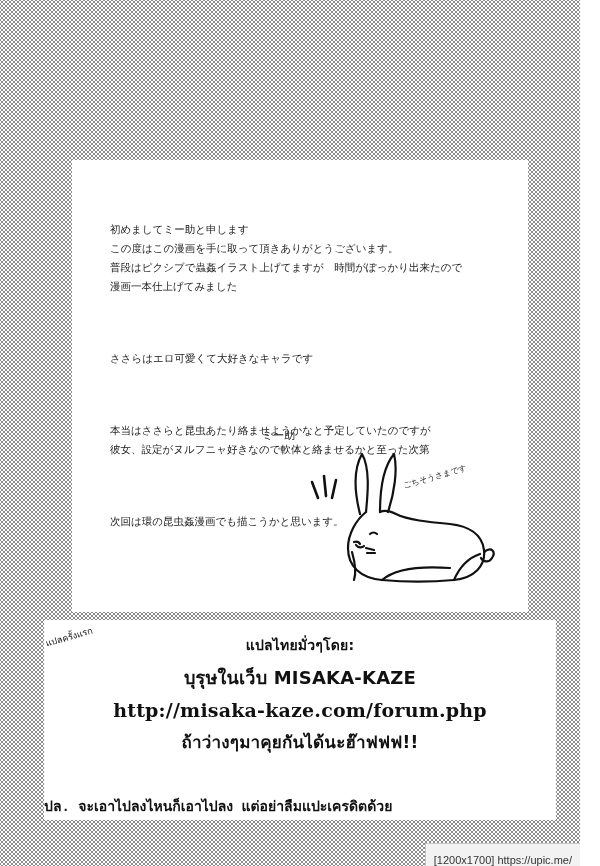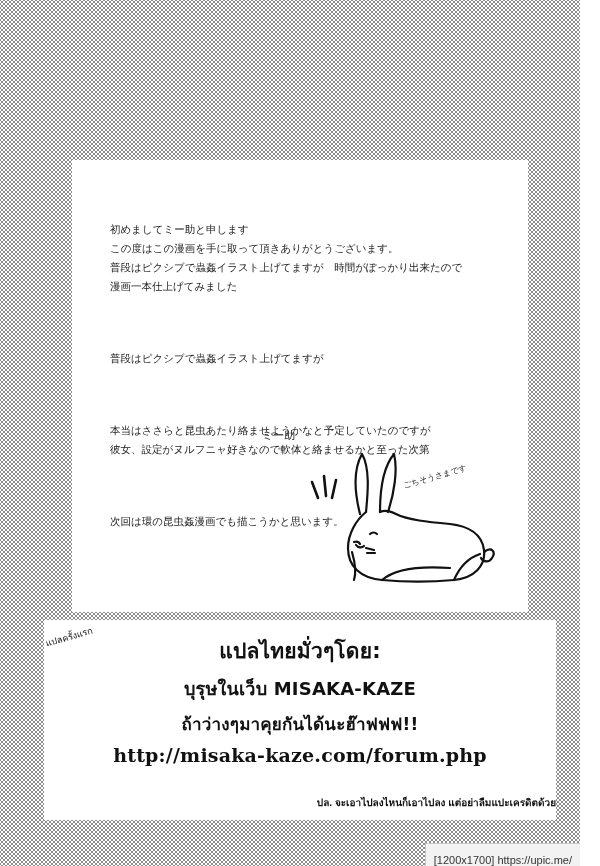--- a/index.html
+++ b/index.html
@@ -100,37 +100,37 @@
     width: 512px;
     text-align: center;
     color: #111111;
     font-family: "DejaVu Sans", sans-serif;
   }
   .credit-line {
     font-weight: bold;
     letter-spacing: 0.2px;
     margin: 0 0 7px 0;
   }
-  #credit-line-1 { font-size: 21px; }
+  #credit-line-1 { font-size: 14px; }
   #credit-line-2 { font-size: 18px; text-align: center; }
   #credit-line-3 {
     font-size: 19px;
     font-family: "DejaVu Serif", serif;
   }
   #credit-line-4 { font-size: 17px; }
   #credit-note {
     position: absolute;
     left: 0;
     top: 175px;
     width: 512px;
-    text-align: right;
-    font-size: 10px;
+    text-align: left;
+    font-size: 14px;
     font-weight: bold;
     color: #111111;
-    font-family: Liberation Sans, sans-serif;
+    font-family: Liberation Mono, monospace;
   }
   #first-translation {
     position: absolute;
     left: 44px;
     top: 637px;
     font-size: 9px;
     color: #111111;
     transform: rotate(-16deg);
     transform-origin: left top;
     font-family: "DejaVu Sans", sans-serif;
@@ -158,21 +158,21 @@
 <body>
 
 <div id="page">
 
   <div id="afterword">
     <div id="afterword-text">
       <p class="para">初めましてミー助と申します
 この度はこの漫画を手に取って頂きありがとうございます。
 普段はピクシブで蟲姦イラスト上げてますが　時間がぽっかり出来たので
 漫画一本仕上げてみました</p>
-      <p class="para">普段はピクシブで蟲姦イラスト上げてますが</p>
+      <p class="para">ささらはエロ可愛くて大好きなキャラです</p>
       <p class="para">本当はささらと昆虫あたり絡ませようかなと予定していたのですが
 彼女、設定がヌルフニャ好きなので軟体と絡ませるかと至った次第</p>
       <p class="para">次回は環の昆虫姦漫画でも描こうかと思います。</p>
     </div>
 
     <div id="signature">ミー助</div>
 
     <div id="bunny-note">ごちそうさまです</div>
 
     <svg id="bunny" viewBox="0 0 210 160" xmlns="http://www.w3.org/2000/svg">
@@ -210,22 +210,22 @@
         <path d="M20 34 L22 54"></path>
         <path d="M32 38 L28 56"></path>
       </g>
     </svg>
   </div>
 
   <div id="credits">
     <div id="credits-inner">
       <div class="credit-line" id="credit-line-1">แปลไทยมั่วๆโดย:</div>
       <div class="credit-line" id="credit-line-2">บุรุษในเว็บ MISAKA-KAZE</div>
+      <div class="credit-line" id="credit-line-3">http://misaka-kaze.com/forum.php</div>
       <div class="credit-line" id="credit-line-4">ถ้าว่างๆมาคุยกันได้นะฮ๊าฟฟฟ!!</div>
-      <div class="credit-line" id="credit-line-3">http://misaka-kaze.com/forum.php</div>
     </div>
     <div id="credit-note">ปล. จะเอาไปลงไหนก็เอาไปลง แต่อย่าลืมแปะเครดิตด้วย</div>
   </div>
 
   <div id="first-translation">แปลครั้งแรก</div>
 
   <div id="watermark">
     <span>[1200x1700] https://upic.me/</span>
   </div>
 

